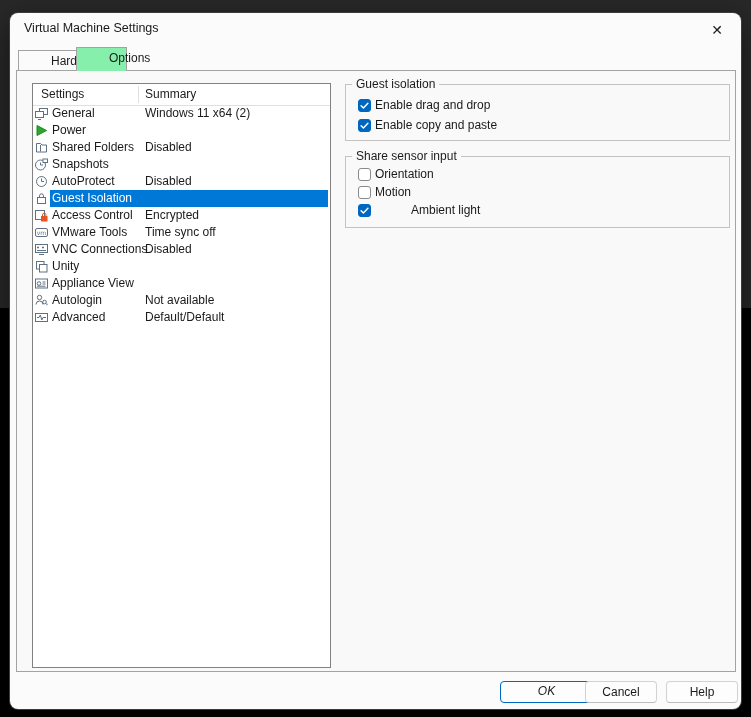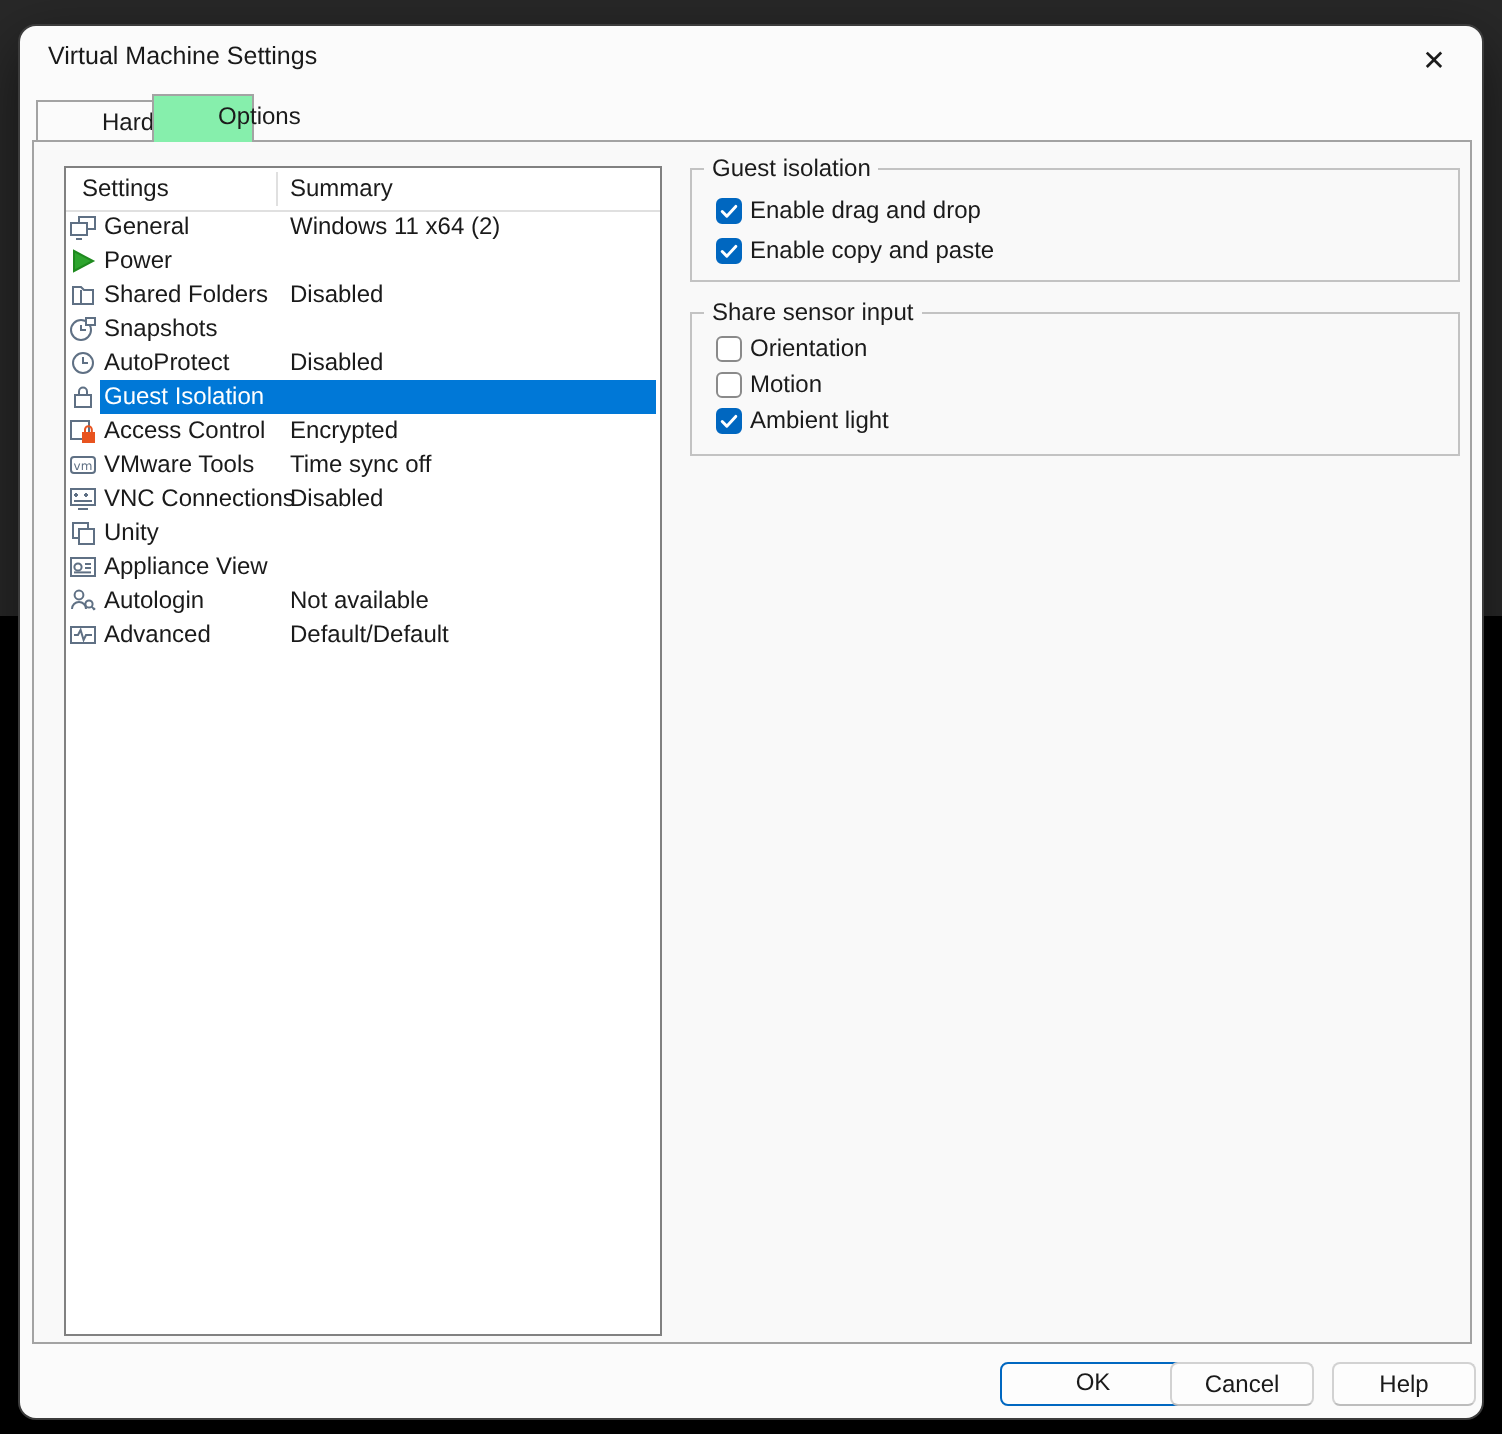--- a/index.html
+++ b/index.html
@@ -40,21 +40,21 @@
   .cbrow{position:absolute;left:12px;height:14px;display:flex;align-items:center;font-size:12px;color:#1a1a1a;}
   .cbox{width:13px;height:13px;border-radius:3px;box-sizing:border-box;margin-right:4px;flex:0 0 13px;
         display:flex;align-items:center;justify-content:center;}
   .cbox.unchecked{background:#fff;border:1px solid #8a8a8a;}
   .cbox.checked{background:#0067c0;border:1px solid #0067c0;}
   
   .btn{position:absolute;height:22px;box-sizing:border-box;background:#fdfdfd;border:1px solid #d2d2d2;
        border-bottom-color:#bdbdbd;border-radius:4px;font-size:12px;color:#1a1a1a;text-align:center;
        line-height:20px;cursor:default;}
   .btn.primary{border:1.5px solid #0067c0;line-height:19px;}
-  .btn-ok{left:490px;top:668px;width:93px;}
+  .btn-ok{left:490px;top:668px;width:93px;font-style:italic;}
   .btn-cancel{left:575px;top:668px;width:72px;}
   .btn-help{left:656px;top:668px;width:72px;}
 </style>
 </head>
 <body>
 
 <div class="bg-top"></div>
 
 <div class="dialog">
   <div class="titlebar">
@@ -231,21 +231,21 @@
         <div class="groupbox gb2">
           <span class="legend">Share sensor input</span>
           <div class="cbrow" style="top: 10px;">
             <span class="cbox unchecked"></span>
             <span>Orientation</span>
           </div>
           <div class="cbrow" style="top: 28px;">
             <span class="cbox unchecked"></span>
             <span>Motion</span>
           </div>
-          <div class="cbrow" style="top: 46px;">
+          <div class="cbrow" style="top: 46px; gap: 36px;">
             <span class="cbox checked">
               <svg width="11" height="11" viewBox="0 0 12 12">
                 <path d="M2.3 6.3 L4.8 8.8 L9.7 3.5" fill="none" stroke="#fff" stroke-width="1.6" stroke-linecap="round" stroke-linejoin="round"></path>
               </svg>
             </span>
             <span>Ambient light</span>
           </div>
         </div>
       </div>
   </div>

